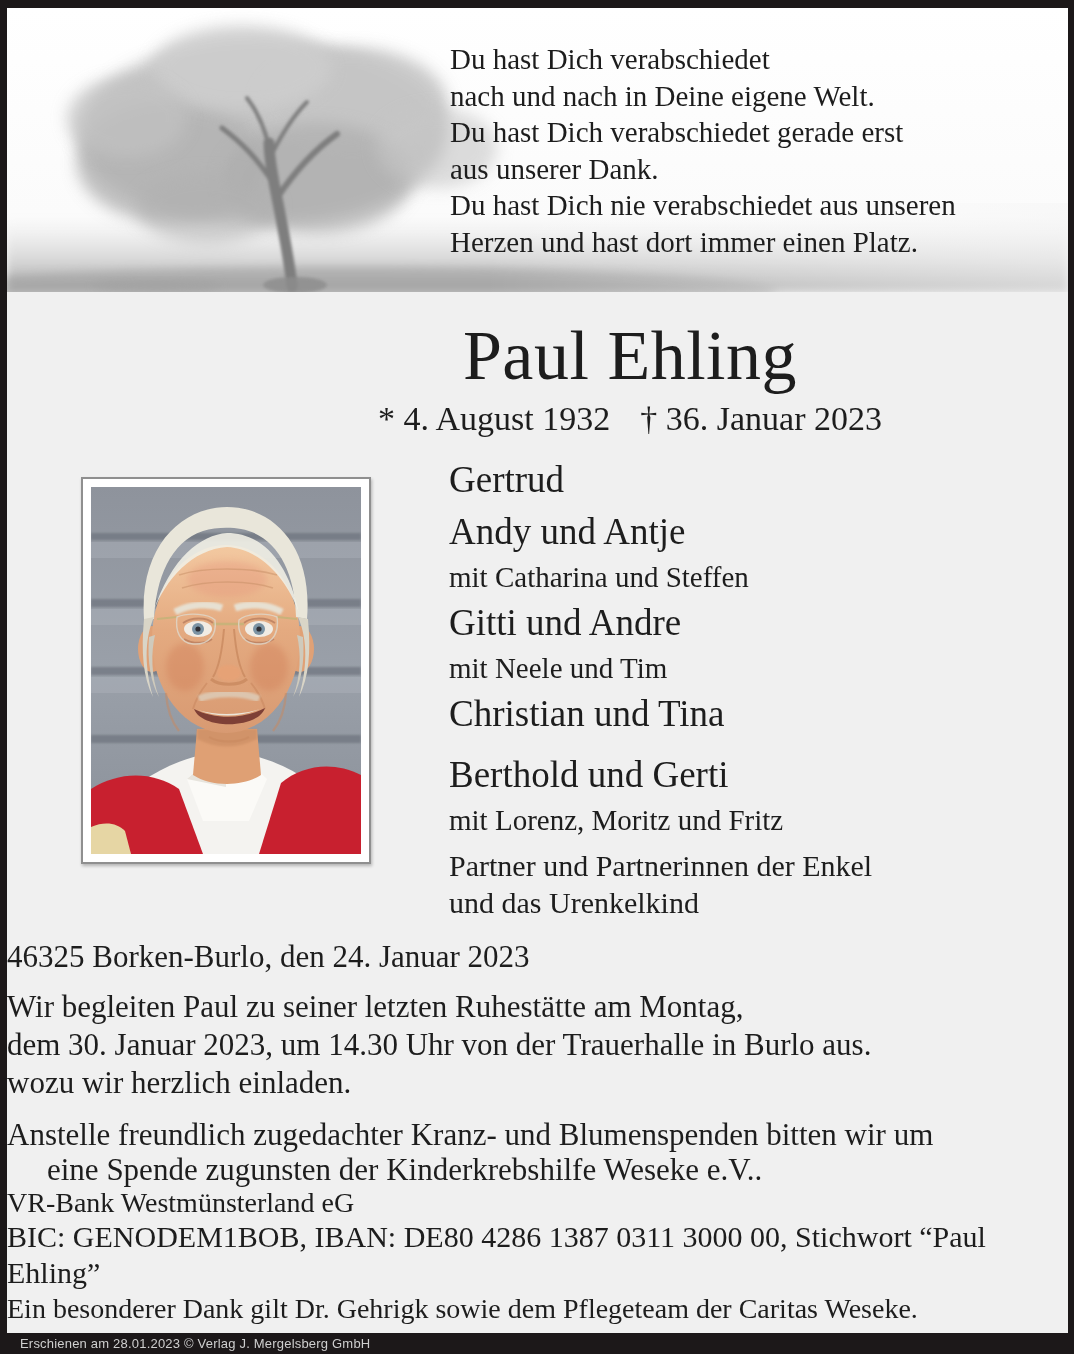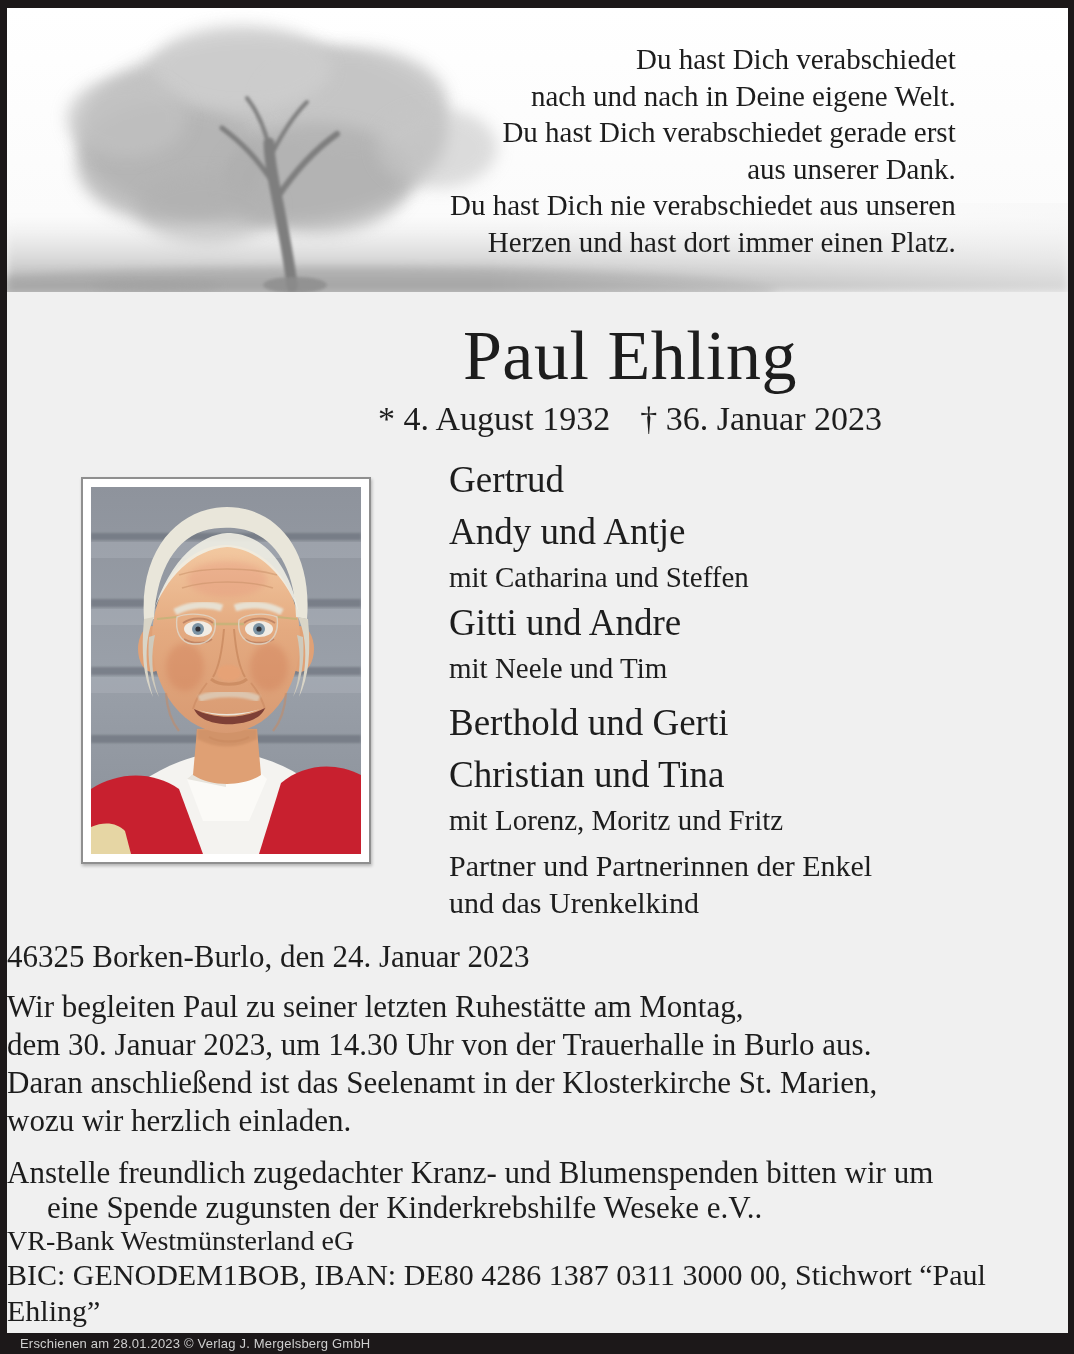--- a/index.html
+++ b/index.html
@@ -24,21 +24,20 @@
     background: #ffffff;
   }
   .header svg { position: absolute; left: 0; top: 0; display: block; }
   .poem {
     position: absolute;
     left: 443px; top: 33px;
     font-size: 29px;
     line-height: 36.5px;
     color: #1d1d1d;
     white-space: nowrap;
-    text-align: right;
   }
   
   .name-block {
     margin-left: 185px;
     text-align: center;
   }
   .deceased-name {
     font-size: 70px;
     font-weight: normal;
     margin: 26px 0 0 0;
@@ -295,34 +294,33 @@
         </g>
       </svg>
     </div>
 
     <div class="mourners">
       <div class="m-large">Gertrud</div>
       <div class="m-large">Andy und Antje</div>
       <div class="m-small">mit Catharina und Steffen</div>
       <div class="m-large">Gitti und Andre</div>
       <div class="m-small">mit Neele und Tim</div>
+      <div class="m-large">Christian und Tina</div>
       <div class="m-large gap-a">Berthold und Gerti</div>
-      <div class="m-large">Christian und Tina</div>
       <div class="m-small">mit Lorenz, Moritz und Fritz</div>
       <div class="m-medium gap-b">Partner und Partnerinnen der Enkel</div>
       <div class="m-medium">und das Urenkelkind</div>
     </div>
   </div>
 
   <div class="city-line">46325 Borken-Burlo, den 24. Januar 2023</div>
 
   <div class="funeral">
     <div class="line">Wir begleiten Paul zu seiner letzten Ruhestätte am Montag,</div>
     <div class="line">dem 30. Januar 2023, um 14.30 Uhr von der Trauerhalle in Burlo aus.</div>
-    <div class="line">Daran anschließend ist das Seelenamt in der Klosterkirche St. Marien,</div>
     <div class="line">wozu wir herzlich einladen.</div>
   </div>
 
   <div class="donation">
     <div class="line d-1">Anstelle freundlich zugedachter Kranz- und Blumenspenden bitten wir um</div>
     <div class="line d-2">eine Spende zugunsten der Kinderkrebshilfe Weseke e.V..</div>
     <div class="line d-3">VR-Bank Westmünsterland eG</div>
     <div class="line d-4">BIC: GENODEM1BOB, IBAN: DE80 4286 1387 0311 3000 00, Stichwort “Paul Ehling”</div>
     <div class="line d-5">Ein besonderer Dank gilt Dr. Gehrigk sowie dem Pflegeteam der Caritas Weseke.</div>
   </div>

